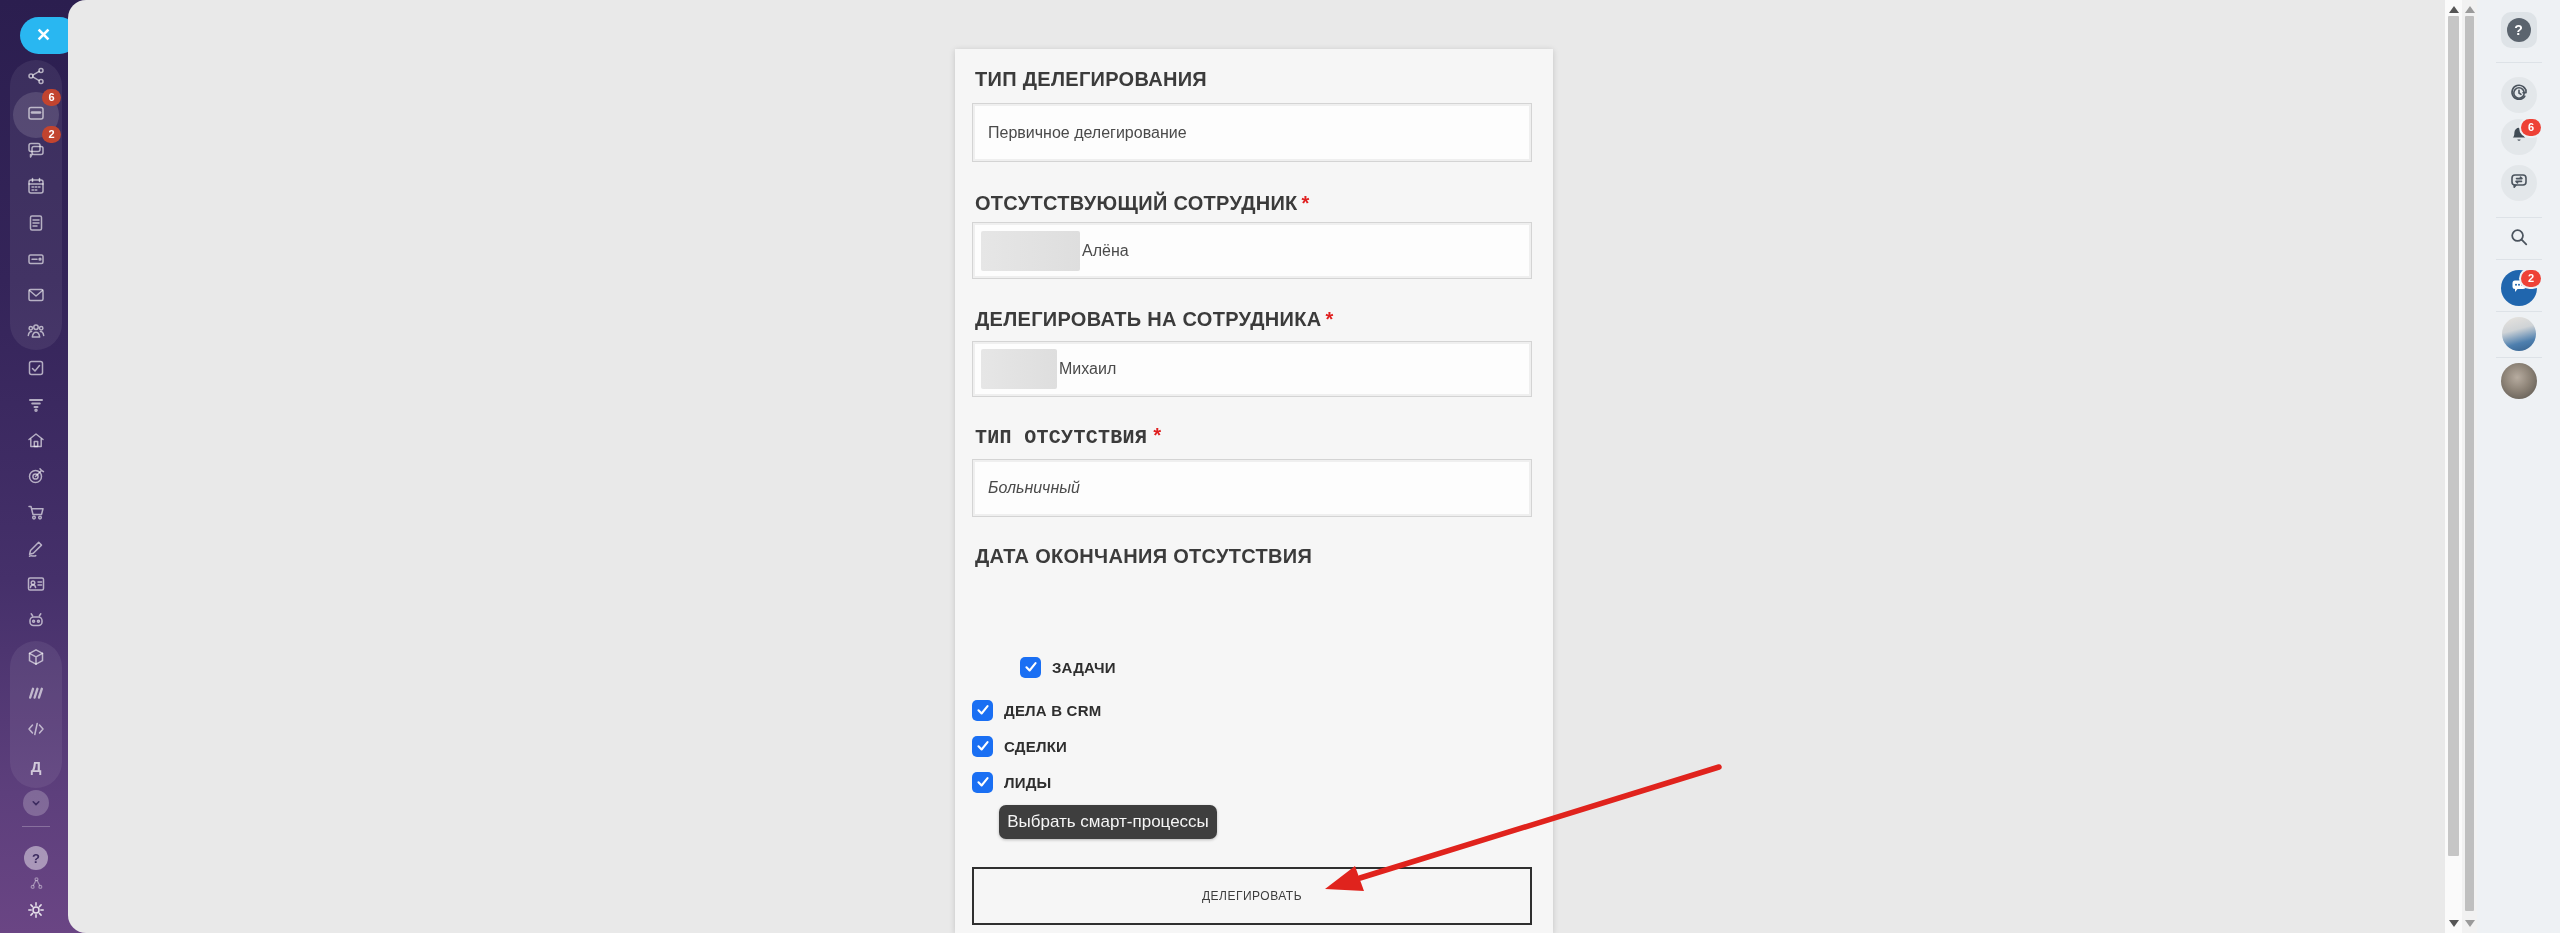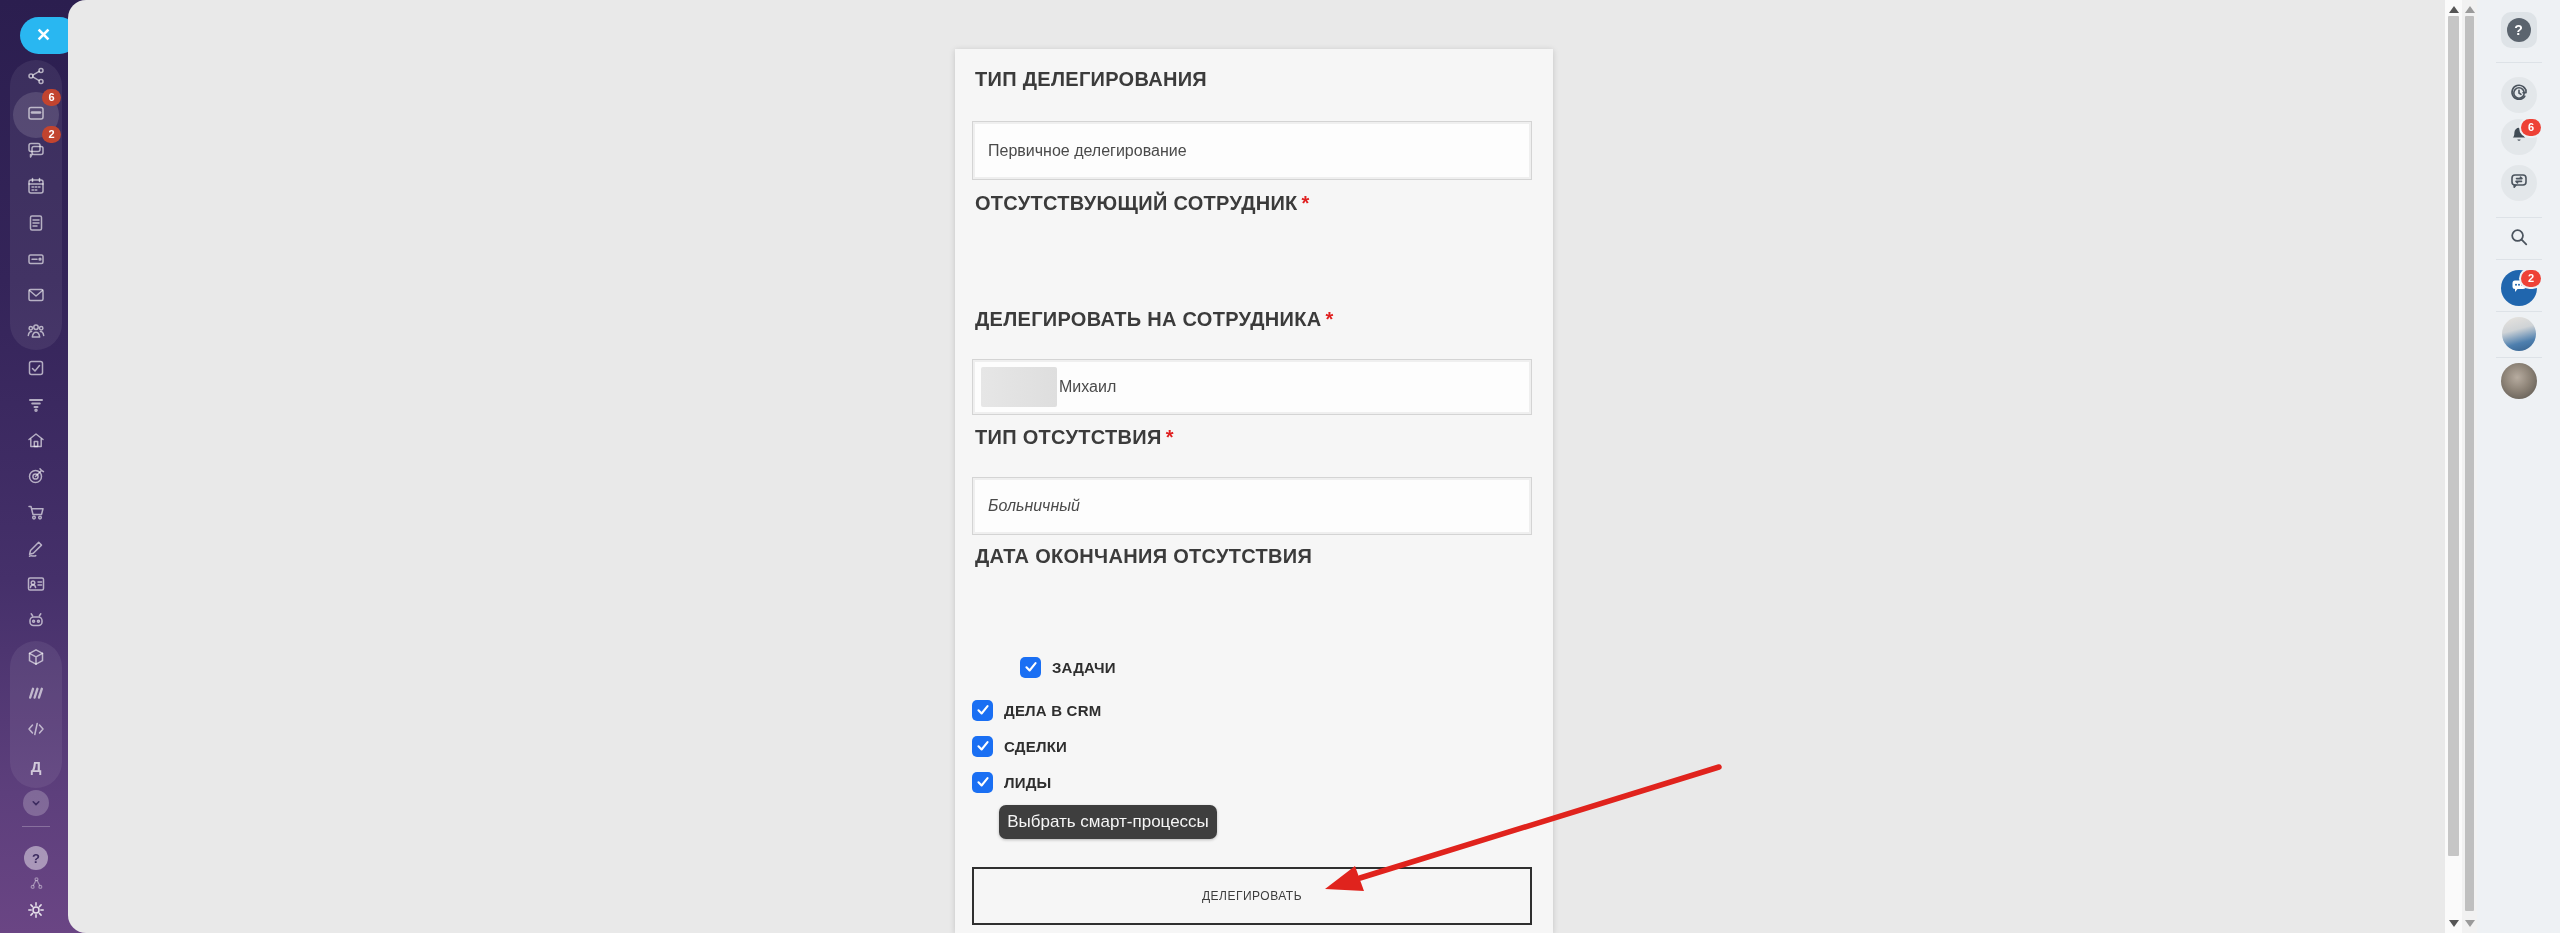--- a/index.html
+++ b/index.html
@@ -37,21 +37,21 @@
 
   
   .card { position:absolute; left:955px; top:49px; width:598px; height:884px; background:#f6f6f6;
           box-shadow:0 1px 6px rgba(0,0,0,0.16); z-index:3; }
   .field-label { position:absolute; left:975px; font-size:20px; font-weight:700; color:#3b3b3b;
                  letter-spacing:.3px; z-index:4; white-space:nowrap; }
   .req { color:#e02020; margin-left:4px; }
   .tinput { position:absolute; left:972px; width:560px; background:#fdfdfd;
             border:1px solid #d4d4d4; box-shadow:inset 0 0 0 2px #efefef;
             display:flex; align-items:center; padding-left:15px; z-index:4;
-            font-size:16px; color:#4a4a4a;margin-top:18px; }
+            font-size:16px; color:#4a4a4a; }
   .redacted { height:40px; background:linear-gradient(90deg,#e6e6e6,#dedede); border-radius:2px;
               margin-right:2px; flex:0 0 auto; }
   .cal-icon { position:absolute; right:14px; top:50%; transform:translateY(-50%); }
   .cbrow { position:absolute; left:972px; height:28px; display:flex; align-items:center; gap:11px; z-index:4; }
   .cb { width:21px; height:21px; border-radius:5px; background:#1a6ff3; display:flex;
         align-items:center; justify-content:center; flex:0 0 auto; }
   .cblabel { font-size:15px; font-weight:700; color:#2e2e2e; letter-spacing:.2px; }
   .tooltip-btn { position:absolute; left:999px; top:805px; width:218px; height:34px; background:#3e3e3e;
                  border-radius:7px; color:#f5f5f5; font-size:17px; display:flex; align-items:center;
                  justify-content:center; z-index:4; box-shadow:0 1px 3px rgba(0,0,0,.25); }
@@ -269,29 +269,33 @@
   <div class="card"></div>
 
   <div class="field-label" style="top:68px;">
     <span>ТИП ДЕЛЕГИРОВАНИЯ</span></div>
   <div class="tinput" style="top:103px; height:59px;">
     <span>Первичное делегирование</span>
     </div>
 
   <div class="field-label" style="top:192px;">
     <span>ОТСУТСТВУЮЩИЙ СОТРУДНИК</span><span class="req">*</span></div>
+  <div class="tinput" style="top:222px; height:57px; padding-left:8px;">
+    <span class="redacted" style="width:99px;"></span>
+    <span>Алёна</span>
+    </div>
 
   <div class="field-label" style="top:308px;">
     <span>ДЕЛЕГИРОВАТЬ НА СОТРУДНИКА</span><span class="req">*</span></div>
   <div class="tinput" style="top:341px; height:56px; padding-left:8px;">
     <span class="redacted" style="width:76px;"></span>
     <span>Михаил</span>
     </div>
 
-  <div class="field-label" style="top:426px;">
+  <div class="field-label" style="top:426px;font-family:Liberation Mono, monospace;">
     <span>ТИП ОТСУТСТВИЯ</span><span class="req">*</span></div>
   <div class="tinput" style="top:459px; height:58px;font-style:italic;">
     <span>Больничный</span>
     </div>
 
   <div class="field-label" style="top:545px;">
     <span>ДАТА ОКОНЧАНИЯ ОТСУТСТВИЯ</span></div>
 
   <label class="cbrow" style="top:653px;margin-left:48px;">
     <span class="cb">

